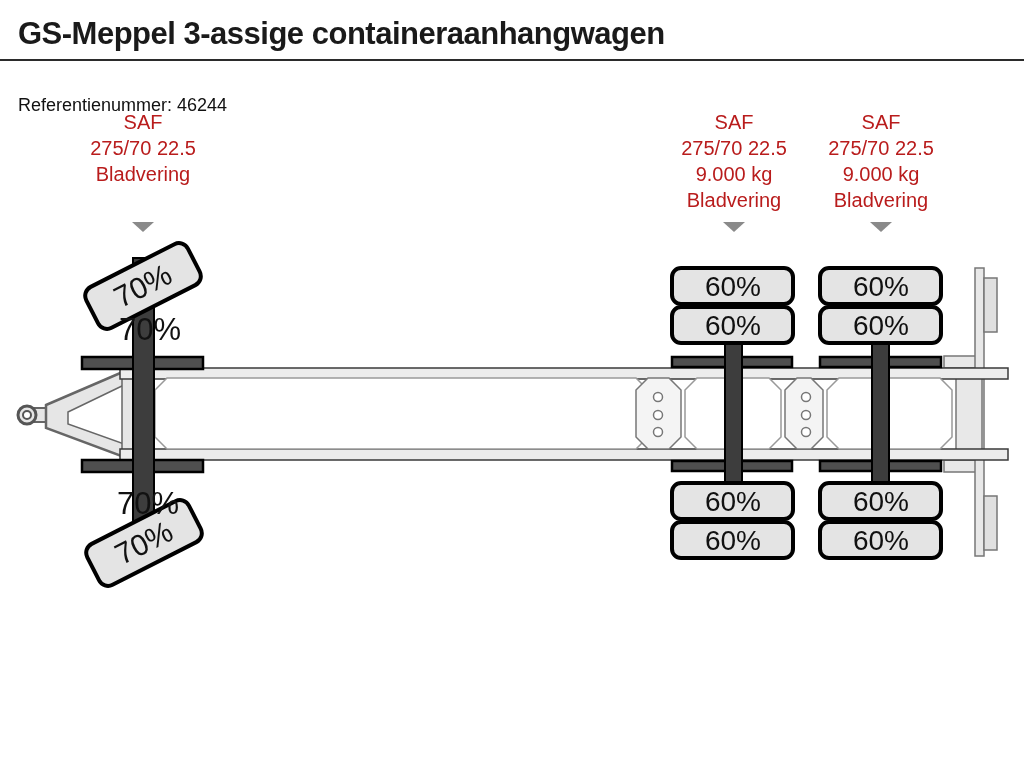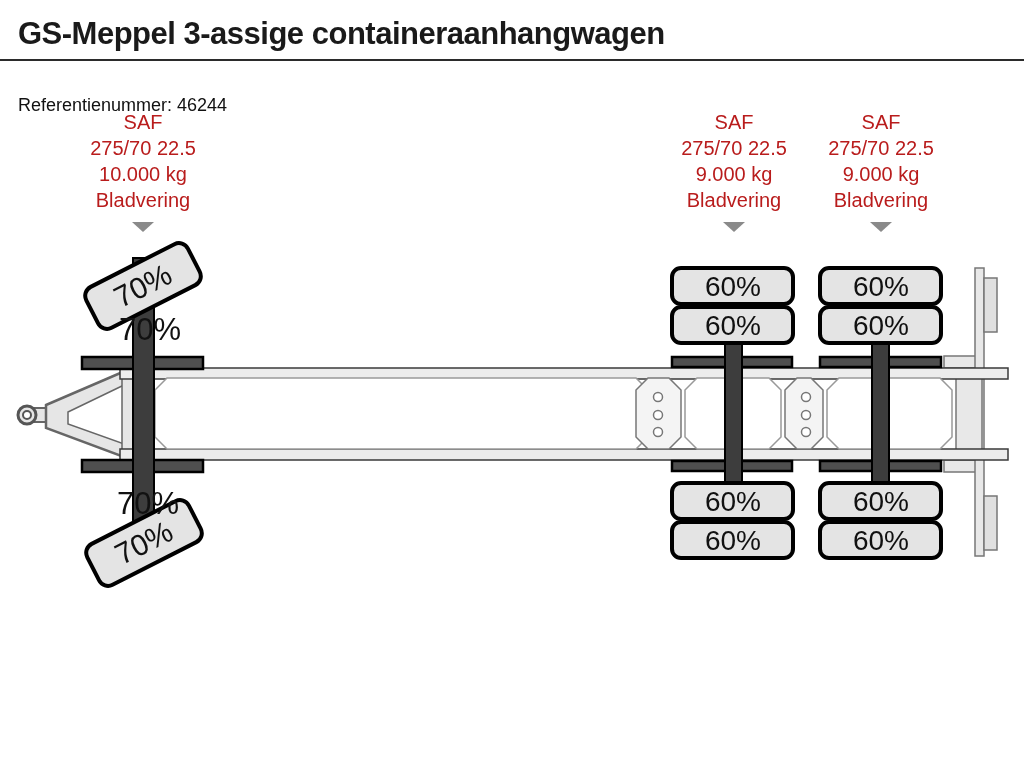--- a/index.html
+++ b/index.html
@@ -32,21 +32,20 @@
 </head>
 <body>
 
 <div class="page-title">GS-Meppel 3-assige containeraanhangwagen</div>
 <div class="title-rule"></div>
 <div class="reference">Referentienummer: 46244</div>
 
 <div class="axle-label" id="label-axle1">
   <div>SAF</div>
   <div>275/70 22.5</div>
-  <div>10.000 kg</div>
   <div>Bladvering</div>
 </div>
 <div class="axle-label" id="label-axle2">
   <div>SAF</div>
   <div>275/70 22.5</div>
   <div>9.000 kg</div>
   <div>Bladvering</div>
 </div>
 <div class="axle-label" id="label-axle3">
   <div>SAF</div>

